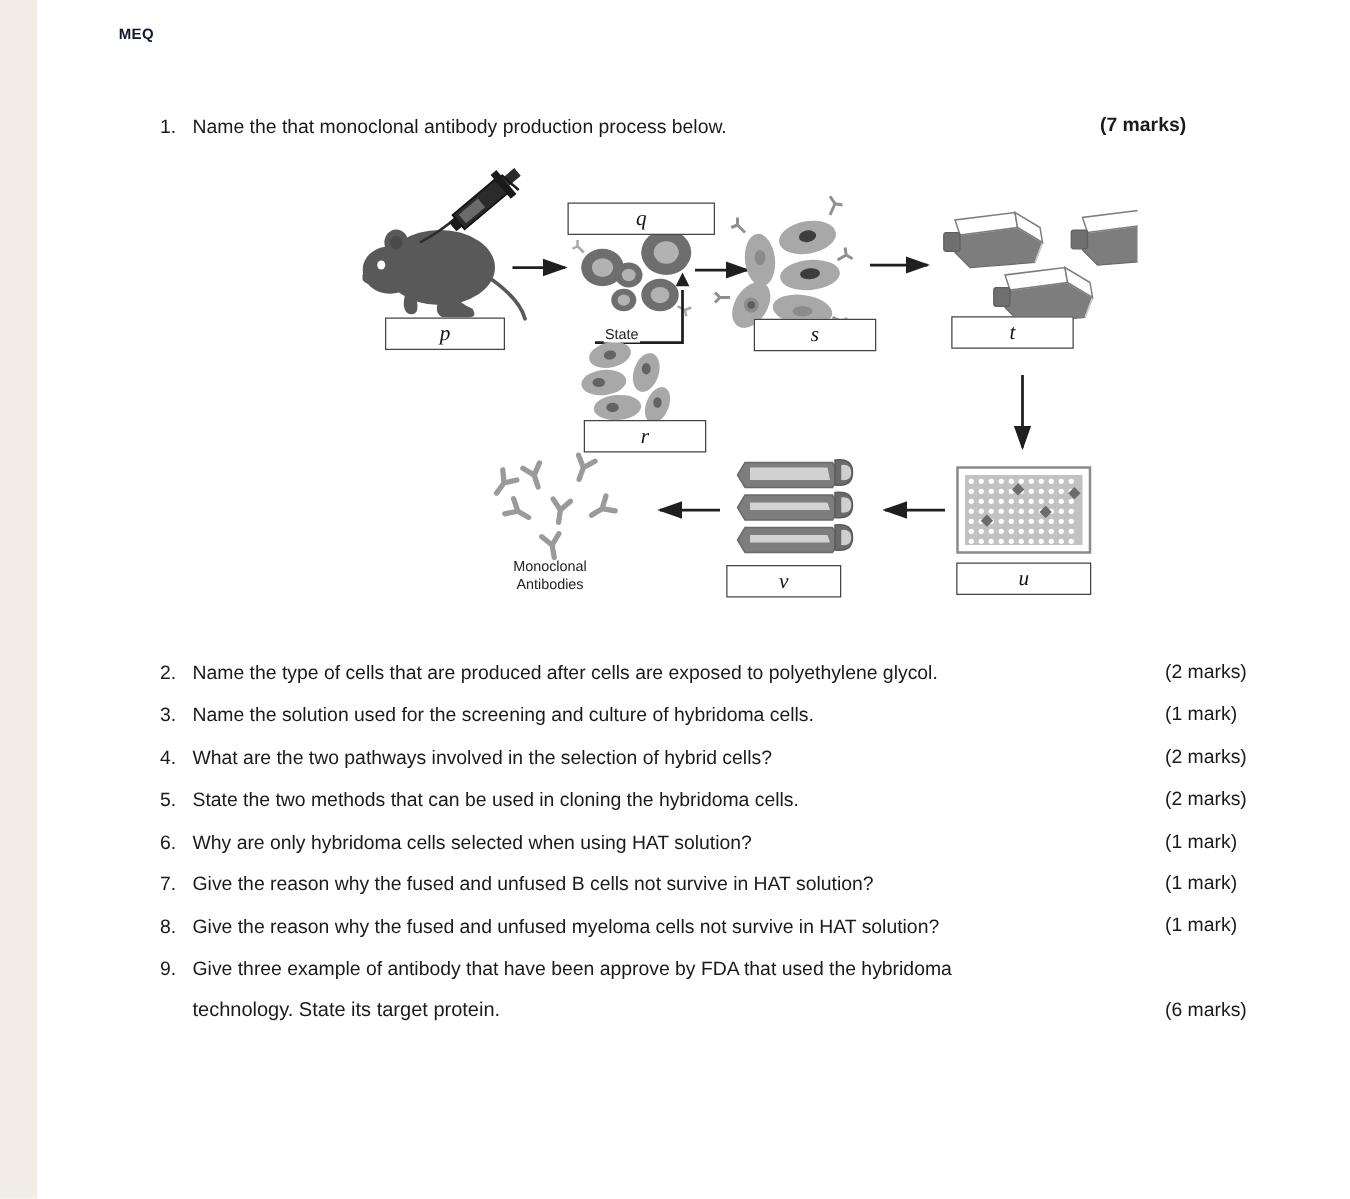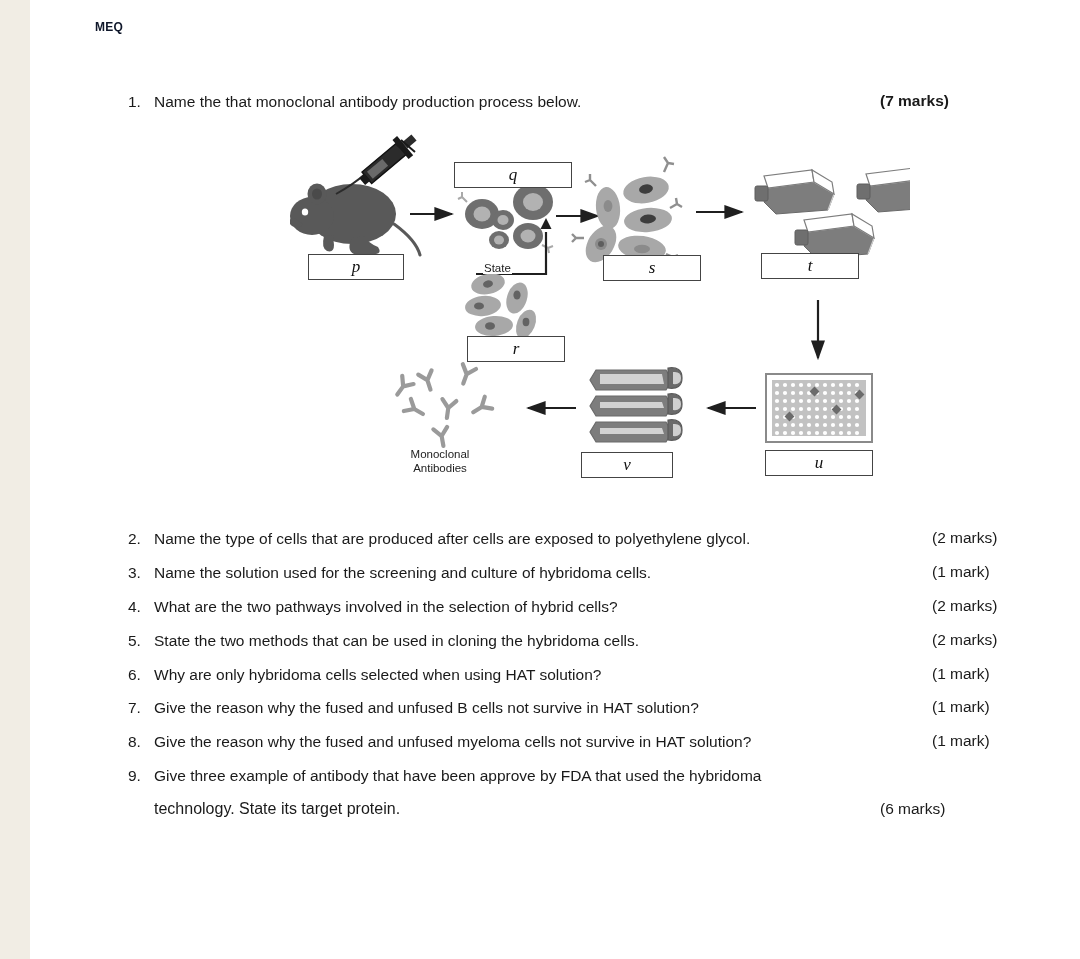--- a/index.html
+++ b/index.html
@@ -476,13 +476,13 @@
   <span class="q-num">8.</span>
   <span class="q-text">Give the reason why the fused and unfused myeloma cells not survive in HAT solution?</span>
 </div>
 <div class="q-marks" style="left:932px; top:732px;">(1 mark)</div>
 
 <div class="q-row" style="left:128px; top:766px;">
   <span class="q-num">9.</span>
   <span class="q-text">Give three example of antibody that have been approve by FDA that used the hybridoma</span>
 </div>
 <div class="q-cont" style="left:154px; top:800px;">technology. State its target protein.</div>
-<div class="q-marks" style="left:880px; top:800px;">(6 marks)</div>
+<div class="q-marks" style="left:932px; top:800px;">(6 marks)</div>
 
 </body></html>

